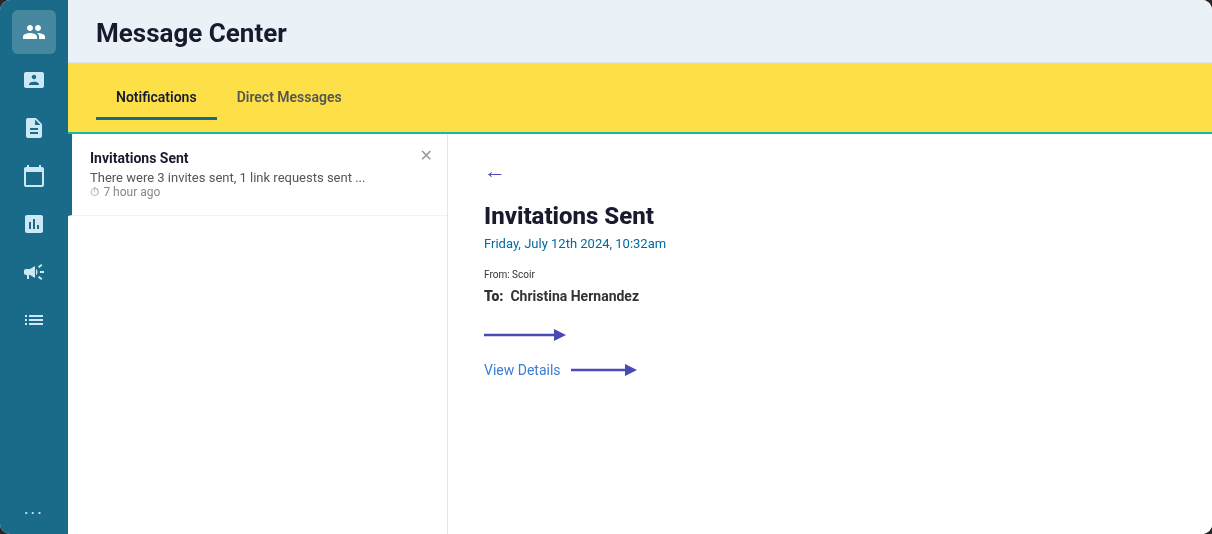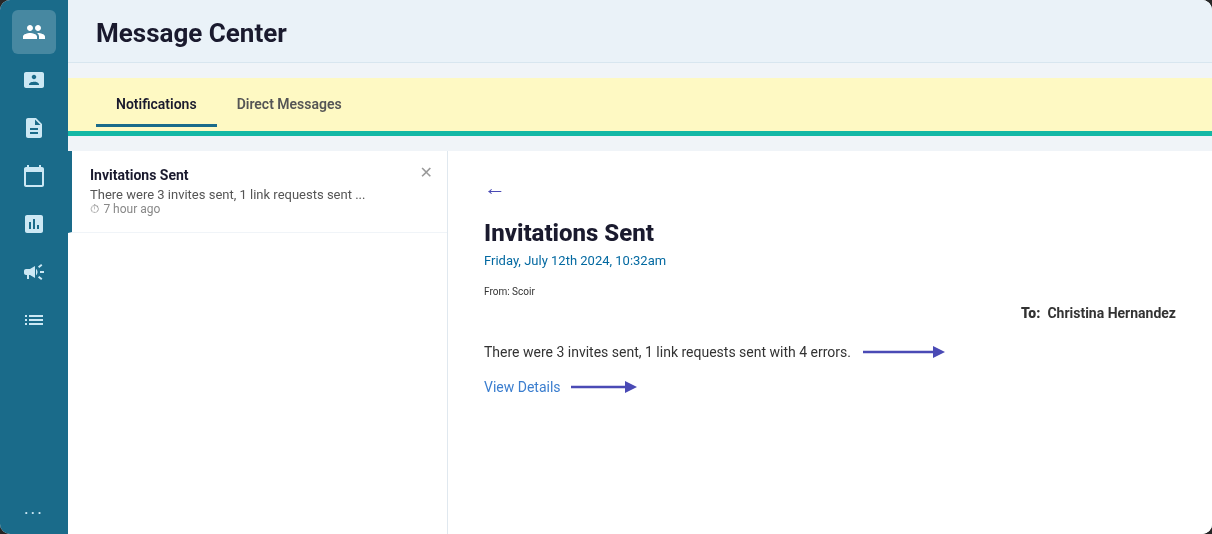--- a/index.html
+++ b/index.html
@@ -57,40 +57,39 @@
       font-size: 18px;
       letter-spacing: 2px;
       cursor: pointer;
     }
     
     .main {
       flex: 1;
       display: flex;
       flex-direction: column;
       background: #f0f4f8;
-      gap: 15px;
     }
     
     .header {
       background: #eaf2f8;
       padding: 18px 28px 14px 28px;
       border-bottom: 1px solid #d8e6ef;
     }
     .header-title {
       font-size: 26px;
       font-weight: 700;
       color: #1a1a2e;
     }
     
     .tabs {
       display: flex;
       gap: 0;
-      padding: 4px 28px;
-      background: #fef9c3;
-      border-bottom: 5px solid #14b8a6;
+      padding: 12px 28px;
+      background: #fde047;
+      border-bottom: 2px solid #14b8a6;
     }
     .tab {
       padding: 14px 20px 12px 20px;
       font-size: 14px;
       font-weight: 600;
       color: #555;
       cursor: pointer;
       border-bottom: 3px solid transparent;
       position: relative;
     }
@@ -175,21 +174,20 @@
     }
     .detail-from {
       font-size: 10px;
       color: #333;
       margin-bottom: 8px;
     }
     .detail-to {
       font-size: 14px;
       color: #333;
       margin-bottom: 20px;
-      text-align: right;
     }
     .detail-to span { font-weight: 700; }
     .detail-body {
       font-size: 14px;
       color: #333;
       margin-bottom: 6px;
       display: flex;
       align-items: center;
       gap: 12px;
     }
@@ -302,21 +300,20 @@
         <div class="detail-from">
           <span>From:</span>
           <span>Scoir</span>
         </div>
         <div class="detail-to">
           <span><strong>To:</strong></span>
           &nbsp;<span>Christina Hernandez</span>
         </div>
 
         <div class="detail-body">
-          <span>There were 3 invites sent, 1 link requests sent with 4 errors.</span>
           <span class="arrow-right">
             <svg viewBox="0 0 90 22" xmlns="http://www.w3.org/2000/svg">
               <line x1="0" y1="11" x2="70" y2="11" stroke="#4a4ab5" stroke-width="2.5"></line>
               <polygon points="70,5 82,11 70,17" fill="#4a4ab5"></polygon>
             </svg>
           </span>
         </div>
 
         <div class="detail-link-row">
           <a class="detail-link">View Details</a>

